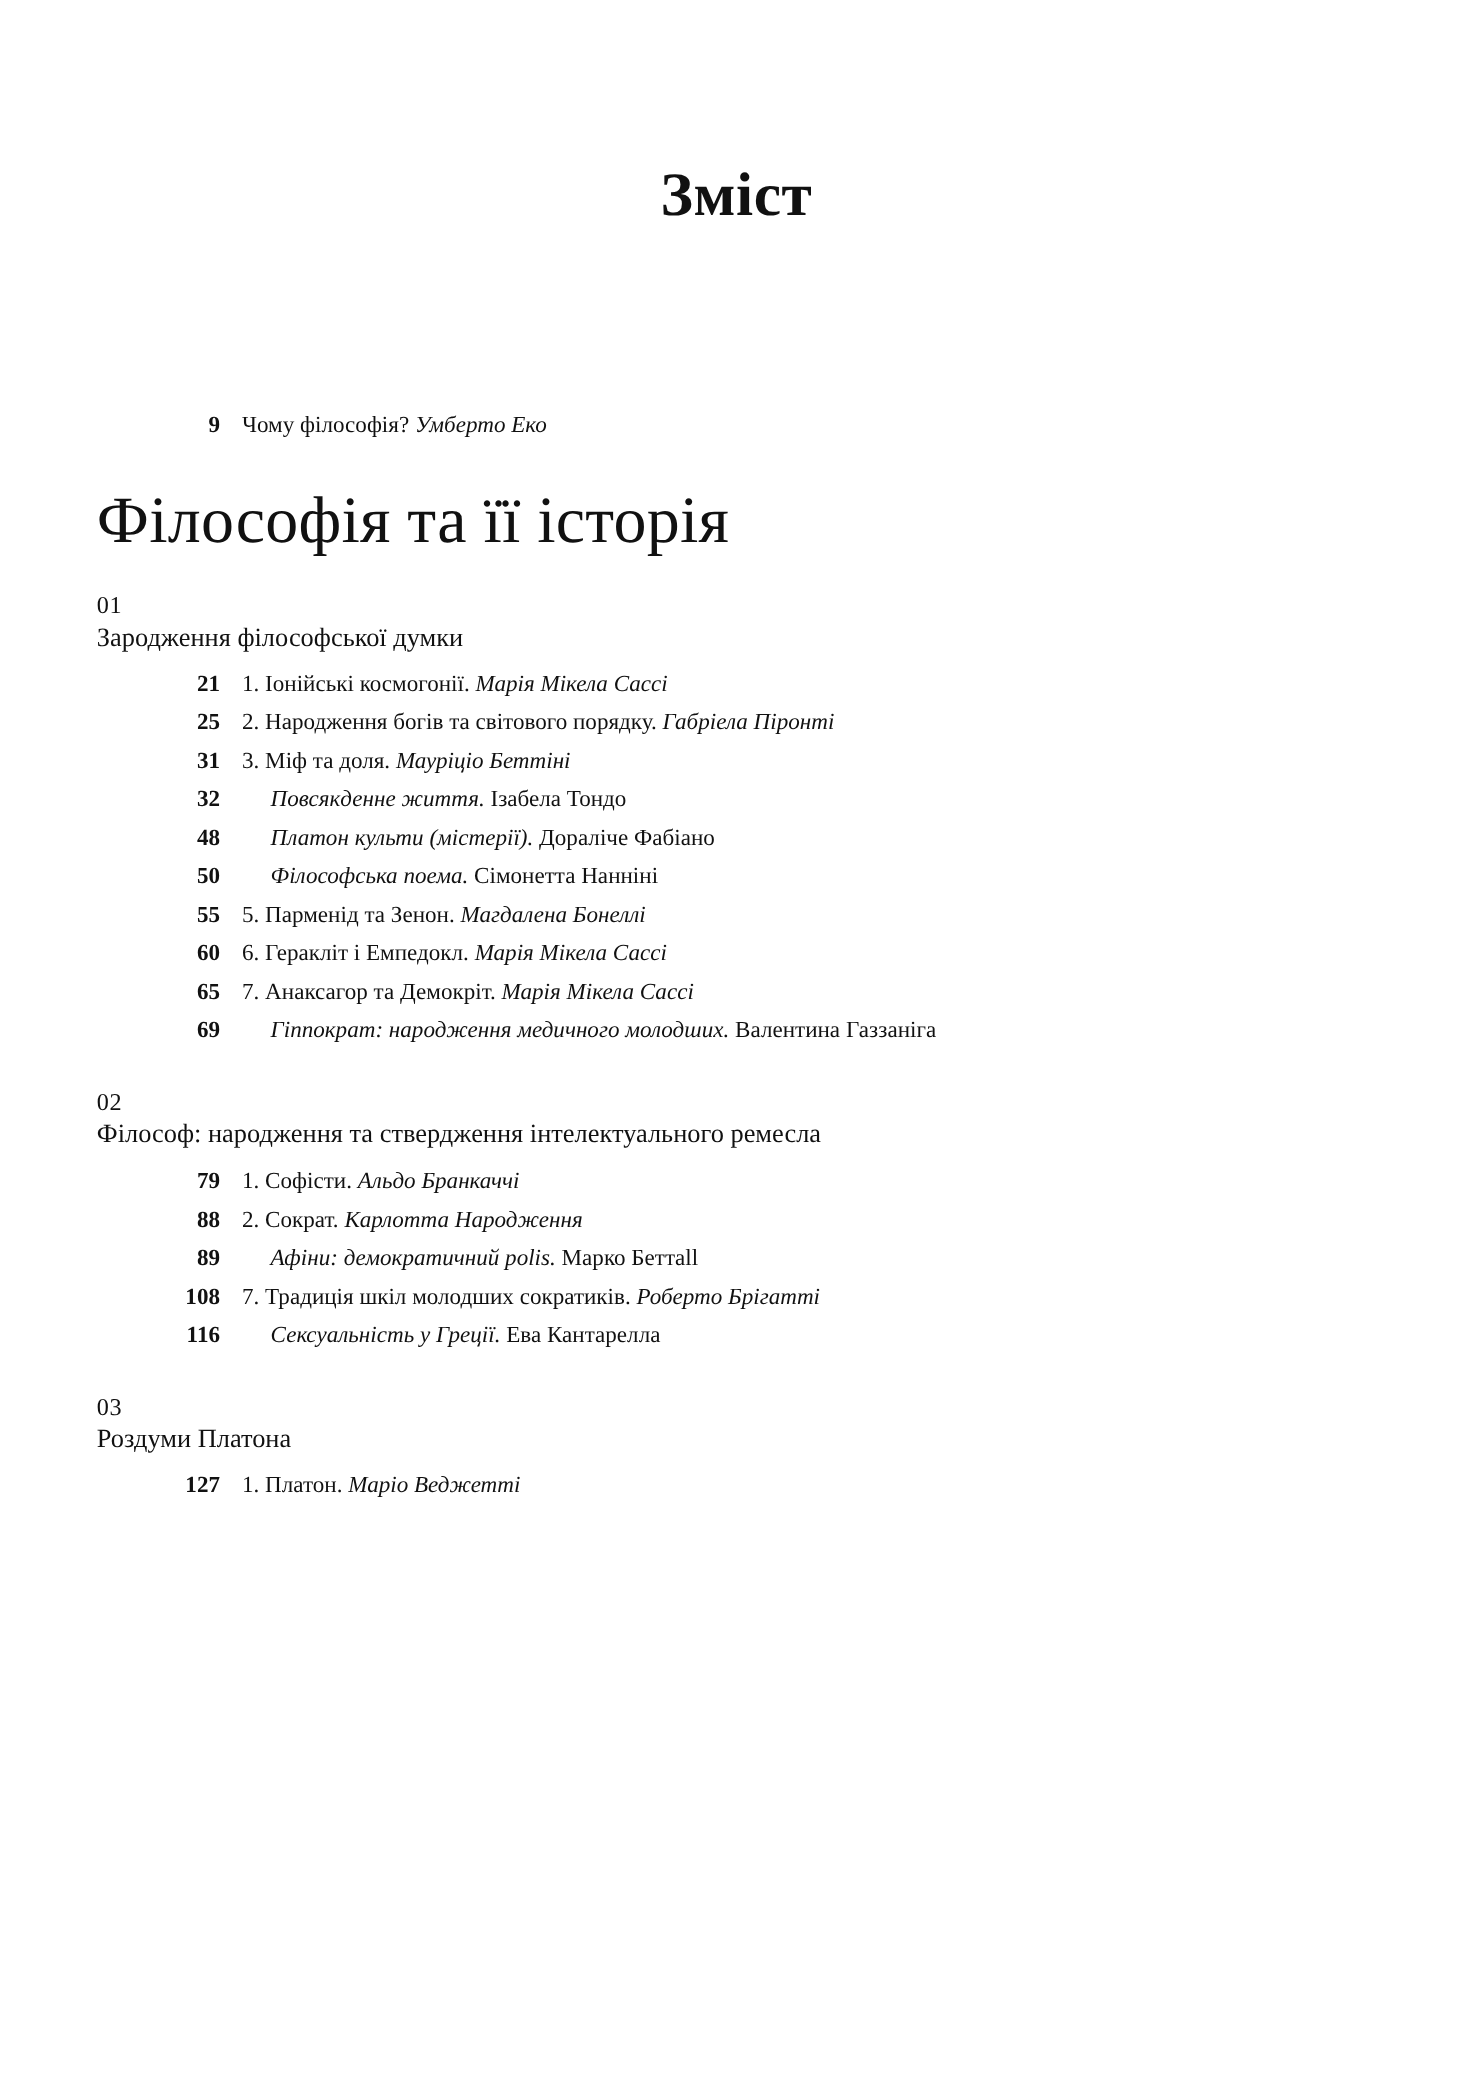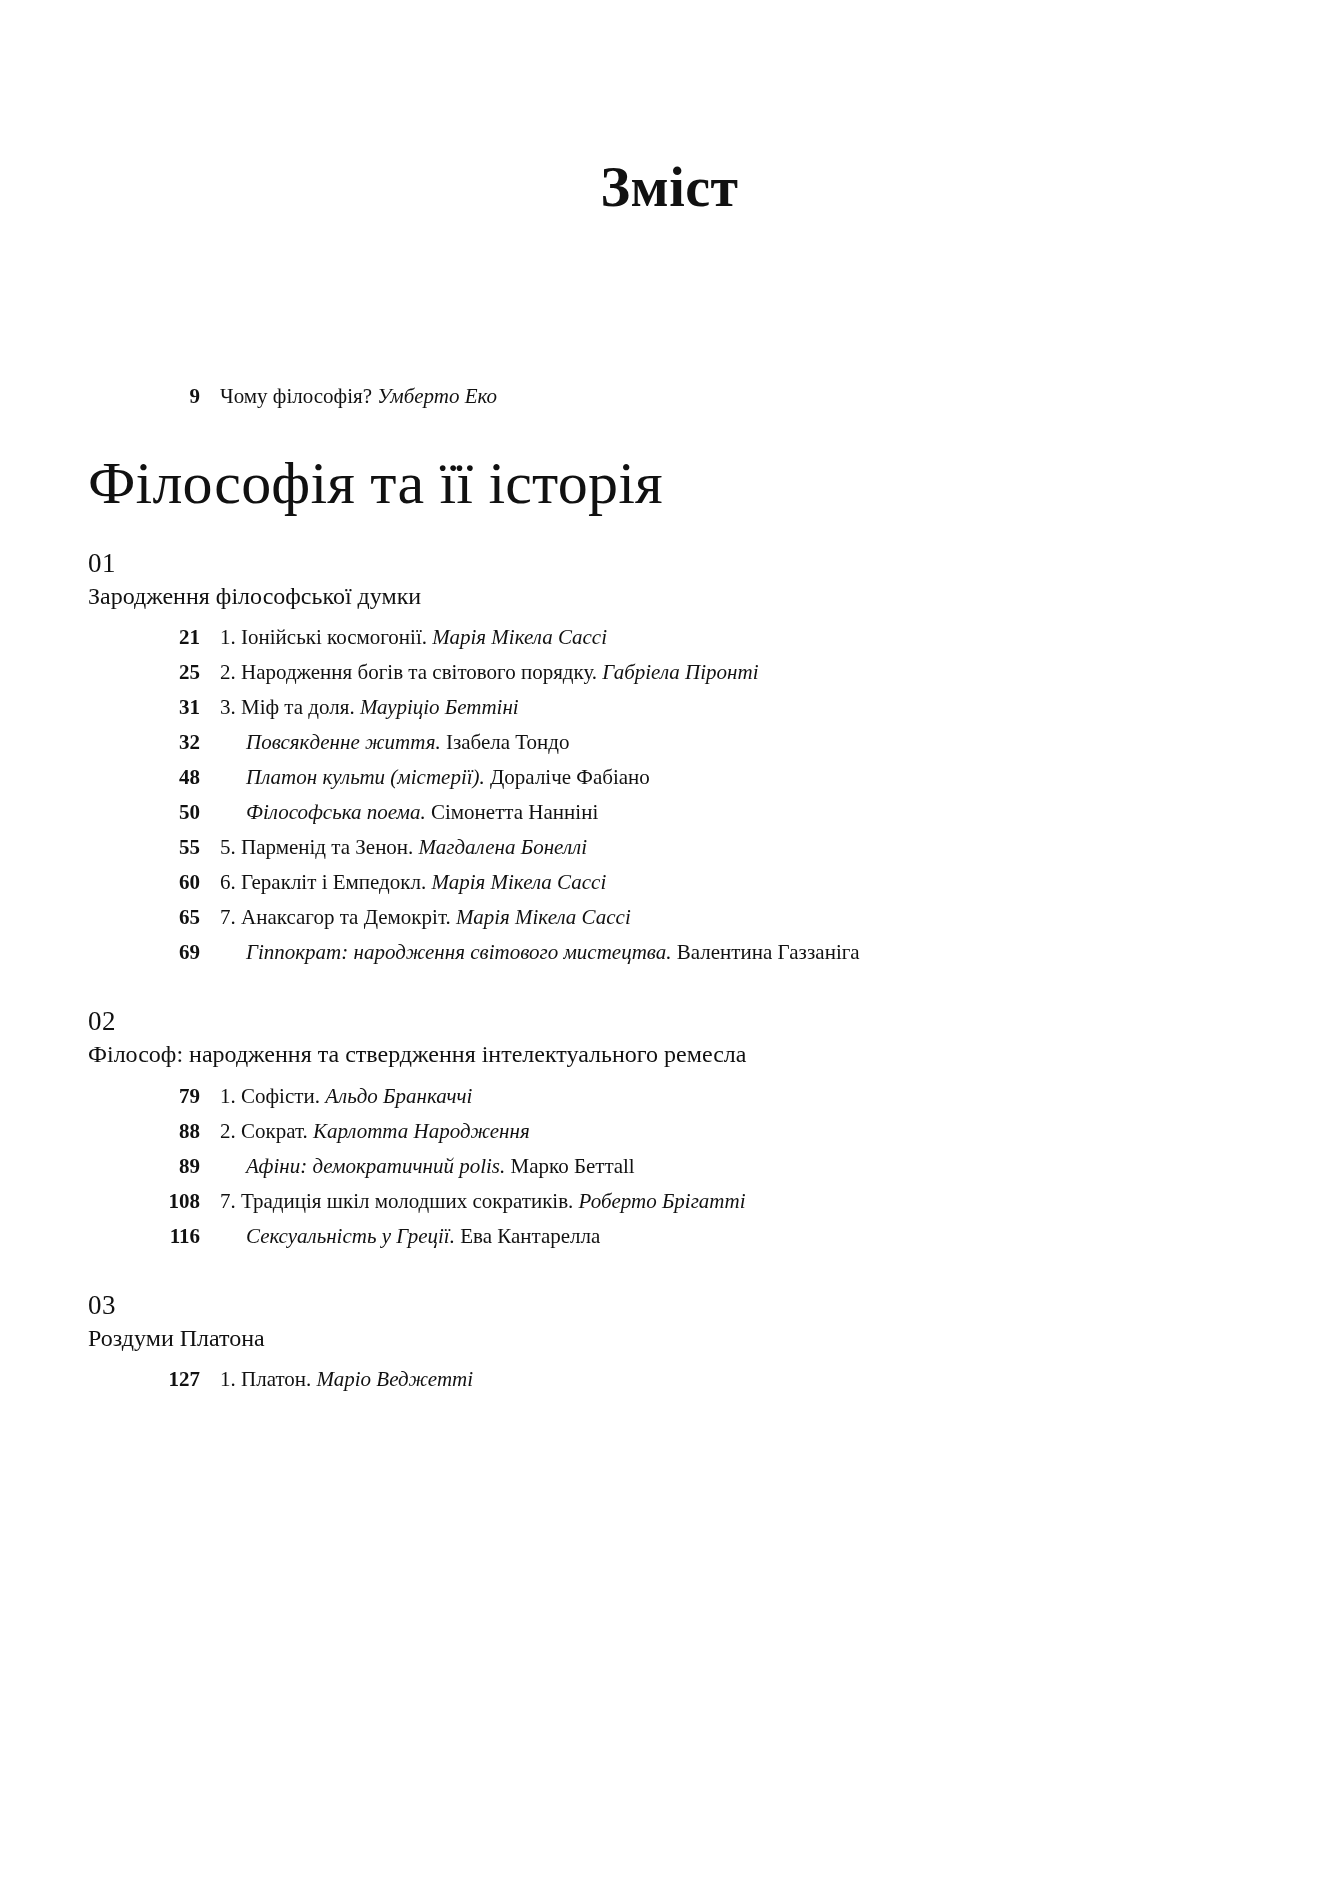--- a/index.html
+++ b/index.html
@@ -15,21 +15,20 @@
     font-family: "Liberation Serif", "DejaVu Serif", serif;
     color: #111111;
     -webkit-font-smoothing: antialiased;
     overflow: hidden;
   }
 
   .page {
     position: absolute;
     inset: 0;
     padding: 16px;
-    margin-top: 10px;
   }
 
   
   .doc-title {
     position: absolute;
     top: 148px;
     left: 0;
     width: 1339px;
     text-align: center;
     font-size: 56px;
@@ -60,21 +59,21 @@
     line-height: 1.15;
     margin: 38px 0 28px 0;
     letter-spacing: 0.2px;
   }
 
   
   .chapter {
     margin: 0 0 34px 0;
   }
   .chapter-number {
-    font-size: 27px;
+    font-size: 22px;
     line-height: 1.3;
     font-weight: normal;
     letter-spacing: 0.5px;
   }
   .chapter-title {
     font-size: 24px;
     line-height: 1.3;
     font-weight: normal;
     margin-bottom: 8px;
   }
@@ -168,21 +167,21 @@
             <li class="entry level-1">
               <span class="page-num">60</span>
               <span class="entry-text"><span class="title">6. Геракліт і Емпедокл.</span> <span class="author">Марія Мікела Сассі</span></span>
             </li>
             <li class="entry level-1">
               <span class="page-num">65</span>
               <span class="entry-text"><span class="title">7. Анаксагор та Демокріт.</span> <span class="author">Марія Мікела Сассі</span></span>
             </li>
             <li class="entry level-2">
               <span class="page-num">69</span>
-              <span class="entry-text"><span class="title">Гіппократ: народження світового мистецтва.</span> <span class="author">Валентина Газзаніга</span></span>
+              <span class="entry-text"><span class="title">Гіппократ: народження медичного молодших.</span> <span class="author">Валентина Газзаніга</span></span>
             </li>
           </ul>
         </section>
         <section class="chapter">
           <div class="chapter-number">02</div>
           <div class="chapter-title">Філософ: народження та ствердження інтелектуального ремесла</div>
           <ul class="entries">
             <li class="entry level-1">
               <span class="page-num">79</span>
               <span class="entry-text"><span class="title">1. Софісти.</span> <span class="author">Альдо Бранкаччі</span></span>

